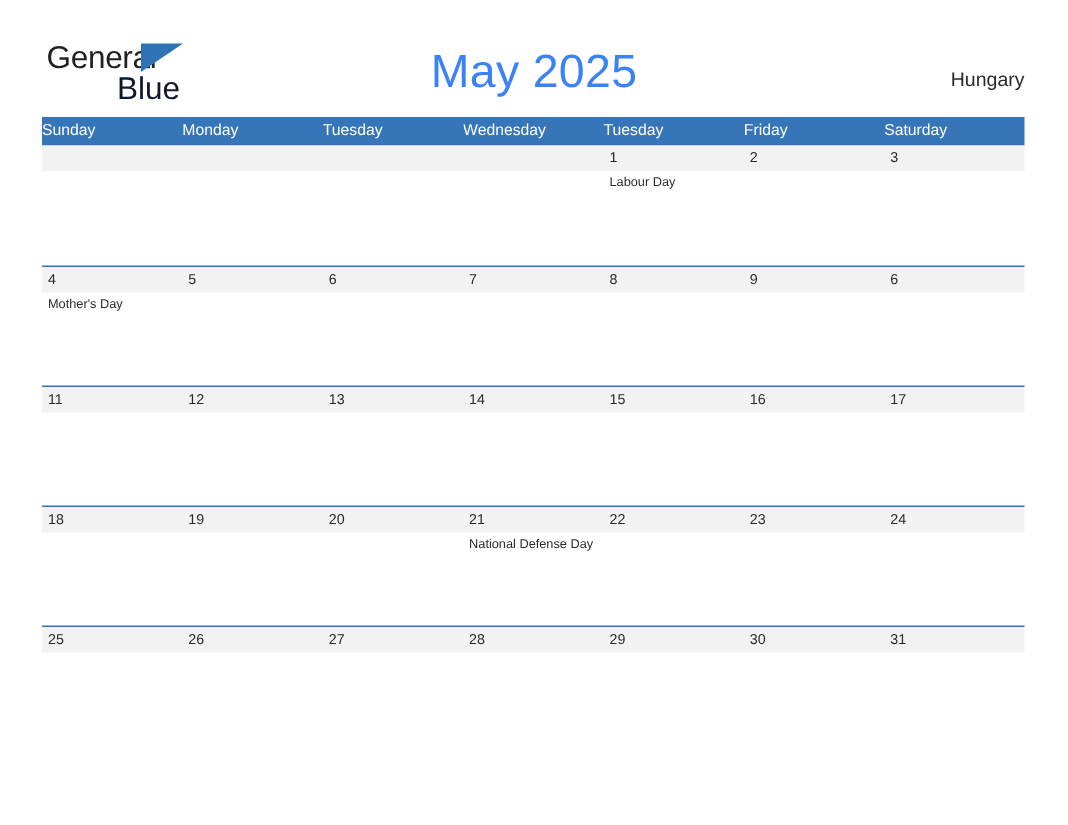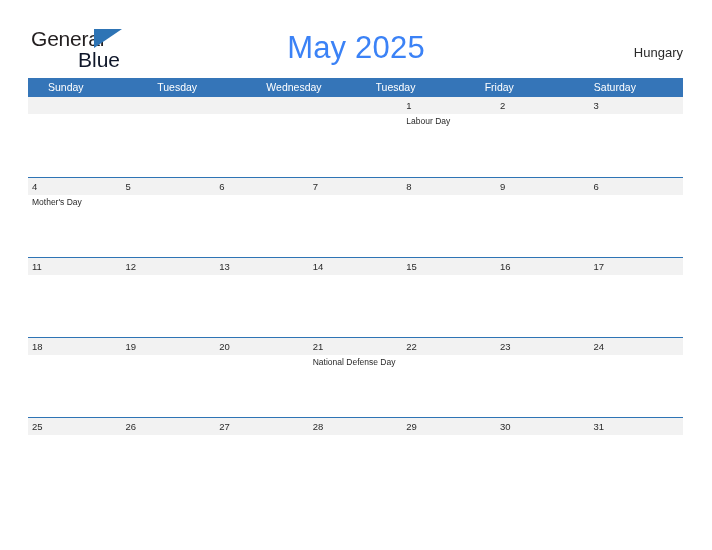--- a/index.html
+++ b/index.html
@@ -99,21 +99,20 @@
   }
   .dow-cell {
     flex: 1 1 0;
     color: #ffffff;
     font-size: 10.5px;
     line-height: 19px;
     padding-left: 0;
     box-sizing: border-box;
     white-space: nowrap;
     overflow: hidden;
-    margin-left: 20px;
   }
 
   .week-row {
     border-top: 1px solid #2e74b5;
     height: 80px;
     position: relative;
     box-sizing: border-box;
   }
   .week-row:first-of-type {
     border-top: none;
@@ -174,20 +173,21 @@
 
     <div class="cal-title">May 2025</div>
 
     <div class="country">Hungary</div>
   </div>
 
   <div class="calendar">
 
     <div class="dow-row">
       <div class="dow-cell">Sunday</div>
+      <div class="dow-cell">Monday</div>
       <div class="dow-cell">Tuesday</div>
       <div class="dow-cell">Wednesday</div>
       <div class="dow-cell">Tuesday</div>
       <div class="dow-cell">Friday</div>
       <div class="dow-cell">Saturday</div>
     </div>
 
     <div id="weeks-container">
         <div class="week-row">
           <div class="week-band"></div>

